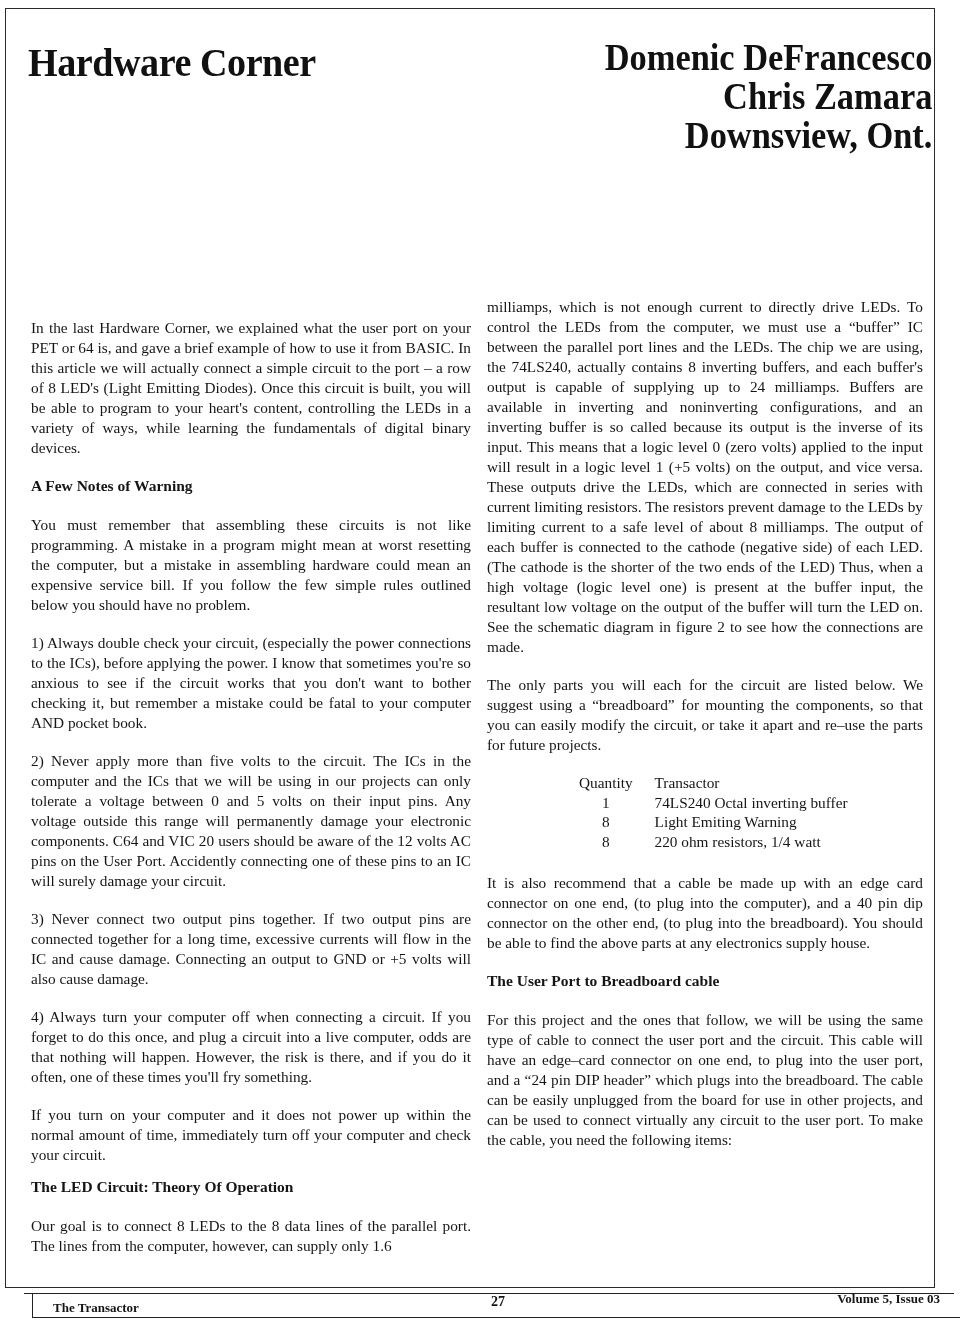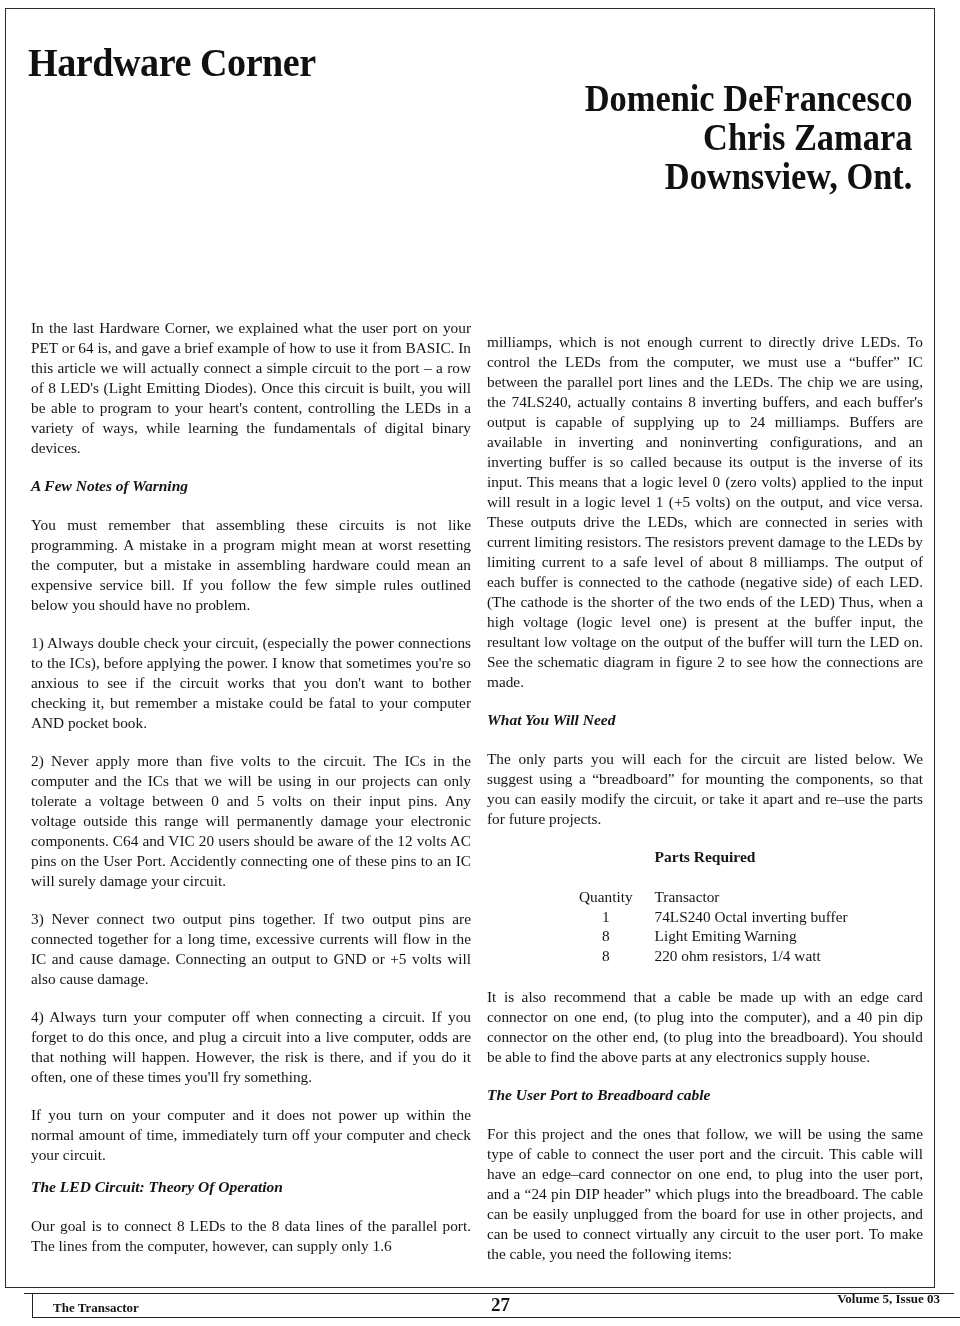--- a/index.html
+++ b/index.html
@@ -11,54 +11,54 @@
     position: absolute; left: 5px; top: 8px; width: 930px; height: 1280px;
     border: 1.5px solid #2a2a2a; border-top-width: 1px; box-sizing: border-box;
   }
   .masthead-title {
     position: absolute; left: 28px; top: 38px;
     font-family: "Liberation Serif", "DejaVu Serif", serif; font-weight: bold;
     font-size: 41px; letter-spacing: -0.5px; color: #111;
     transform: scaleX(0.93); transform-origin: left top;
   }
   .authors {
-    position: absolute; right: 48px; top: 38px; text-align: right;
+    position: absolute; right: 28px; top: 38px; text-align: right;
     font-family: "Liberation Serif", "DejaVu Serif", serif; font-weight: bold;
-    font-size: 37px; line-height: 39px; color: #111; margin-top: 41px;
+    font-size: 37px; line-height: 39px; color: #111;
   }
   .authors div { transform: scaleX(0.93); transform-origin: right top; }
   .col {
     position: absolute; top: 318px; width: 440px;
     font-size: 15.3px; line-height: 20px; text-align: justify;
   }
   .col-left { left: 31px; }
-  .col-right { left: 487px; width: 436px; top: 332px; }
+  .col-right { left: 487px; width: 436px; top: 297px; }
   .col p { margin: 0 0 18px 0; }
   .col h3 {
     font-family: "Liberation Serif", "DejaVu Serif", serif; font-weight: bold;
-    font-size: 15.5px; margin: 0 0 19px 0; text-align: left; font-style: italic;
+    font-size: 15.5px; margin: 0 0 19px 0; text-align: left;
   }
   .parts-title {
     text-align: center; font-weight: bold; font-size: 15.5px; margin: 8px 0 20px 0;
   }
   .parts-table { margin-left: 92px; border-collapse: collapse; font-size: 15.3px; line-height: 19.5px; margin-bottom: 22px;}
   .parts-table td, .parts-table th { padding: 0; font-weight: normal; text-align: left; }
   .parts-table th.qty { padding-right: 22px; }
   .parts-table td.qty { text-align: center; padding-right: 22px; }
   .footer-rule-top {
     position: absolute; left: 24px; top: 1293px; width: 930px; height: 0;
     border-top: 1.5px solid #222;
   }
   .footer {
     position: absolute; left: 32px; top: 1294px; width: 930px; height: 24px;
     border-left: 1.5px solid #222; border-bottom: 1.5px solid #222; box-sizing: border-box;
     font-family: Liberation Serif, serif; font-weight: bold; font-size: 13px;
   }
   .footer .pub { position: absolute; left: 20px; top: 6px; }
-  .footer .pagenum { position: absolute; left: 458px; top: 0px; font-size: 19px; }
+  .footer .pagenum { position: absolute; left: 458px; top: 0px; font-size: 14px; }
   .footer .issue { position: absolute; right: 22px; top: -3px; }
 </style>
 </head>
 <body>
 
 <div class="page-frame"></div>
 
 <div class="masthead-title">Hardware Corner</div>
 
 <div class="authors">
@@ -75,23 +75,21 @@
   <p>2) Never apply more than five volts to the circuit. The ICs in the computer and the ICs that we will be using in our projects can only tolerate a voltage between 0 and 5 volts on their input pins. Any voltage outside this range will permanently damage your electronic components. C64 and VIC 20 users should be aware of the 12 volts AC pins on the User Port. Accidently connecting one of these pins to an IC will surely damage your circuit.</p>
   <p>3) Never connect two output pins together. If two output pins are connected together for a long time, excessive currents will flow in the IC and cause damage. Connecting an output to GND or +5 volts will also cause damage.</p>
   <p>4) Always turn your computer off when connecting a circuit. If you forget to do this once, and plug a circuit into a live computer, odds are that nothing will happen. However, the risk is there, and if you do it often, one of these times you'll fry something.</p>
   <p style="margin-bottom:12px">If you turn on your computer and it does not power up within the normal amount of time, immediately turn off your computer and check your circuit.</p>
   <h3>The LED Circuit: Theory Of Operation</h3>
   <p>Our goal is to connect 8 LEDs to the 8 data lines of the parallel port. The lines from the computer, however, can supply only 1.6</p>
 </div>
 
 <div class="col col-right">
   <p>milliamps, which is not enough current to directly drive LEDs. To control the LEDs from the computer, we must use a “buffer” IC between the parallel port lines and the LEDs. The chip we are using, the 74LS240, actually contains 8 inverting buffers, and each buffer's output is capable of supplying up to 24 milliamps. Buffers are available in inverting and noninverting configurations, and an inverting buffer is so called because its output is the inverse of its input. This means that a logic level 0 (zero volts) applied to the input will result in a logic level 1 (+5 volts) on the output, and vice versa. These outputs drive the LEDs, which are connected in series with current limiting resistors. The resistors prevent damage to the LEDs by limiting current to a safe level of about 8 milliamps. The output of each buffer is connected to the cathode (negative side) of each LED. (The cathode is the shorter of the two ends of the LED) Thus, when a high voltage (logic level one) is present at the buffer input, the resultant low voltage on the output of the buffer will turn the LED on. See the schematic diagram in figure 2 to see how the connections are made.</p>
-  <h3>What You Will Need</h3>
   <p>The only parts you will each for the circuit are listed below. We suggest using a “breadboard” for mounting the components, so that you can easily modify the circuit, or take it apart and re–use the parts for future projects.</p>
-  <div class="parts-title">Parts Required</div>
   <table class="parts-table">
     <thead>
       <tr>
         <th class="qty">Quantity</th>
         <th>Transactor</th>
       </tr>
     </thead>
     <tbody>
       <tr>
         <td class="qty">1</td>

